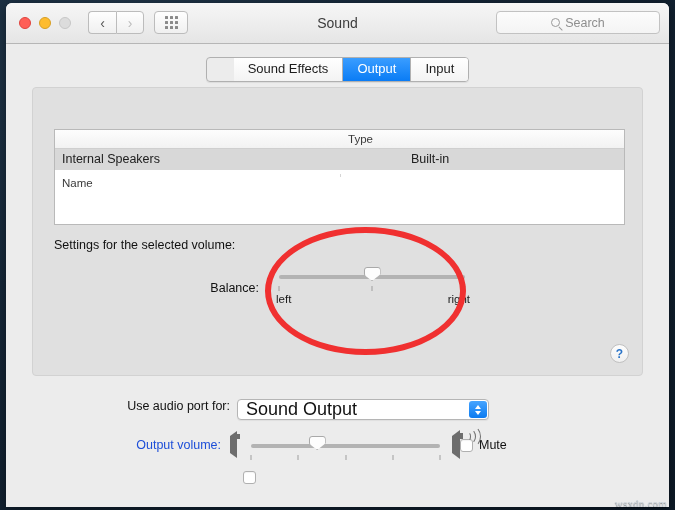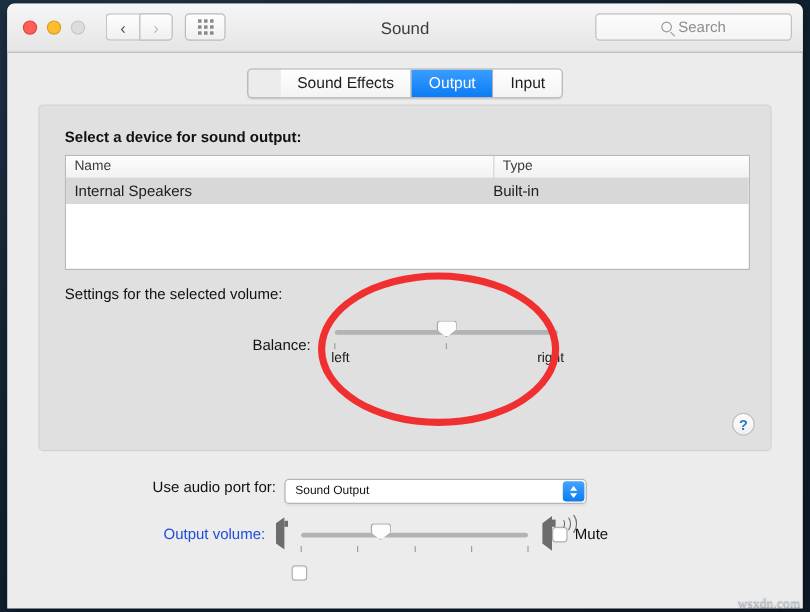--- a/index.html
+++ b/index.html
@@ -208,21 +208,21 @@
   }
   #table-head {
     display: flex;
     height: 19px;
     background: linear-gradient(#fdfdfd, #f2f2f2);
     border-bottom: 1px solid #cfcfcf;
     font-size: 11.5px;
     color: #3a3a3a;
   }
   #table-head .th { padding: 3px 0 0 7px; }
-  #table-head .th.name { width: 357px; border-right: 1px solid #d5d5d5; }
+  #table-head .th.name { width: 286px; border-right: 1px solid #d5d5d5; margin-top: 44px; }
   #table-head .th.type { flex: 1; }
 
   .table-row {
     display: flex;
     height: 21px;
     font-size: 12.5px;
     color: #202020;
     background: #d8d8d8;
   }
   .table-row .td { padding: 3px 0 0 7px; }
@@ -340,21 +340,21 @@
     height: 21px;
     background: #ffffff;
     border: 1px solid #b5b5b5;
     border-radius: 4px;
     display: flex;
     align-items: center;
     box-shadow: 0 1px 1px rgba(0,0,0,.06);
   }
   #port-value {
     padding-left: 8px;
-    font-size: 10px;
+    font-size: 18px;
     color: #111;
   }
   #port-stepper {
     position: absolute;
     right: 1px; top: 1px;
     width: 18px;
     height: 17px;
     background: linear-gradient(#46a4ff, #0c7bf0);
     border-radius: 3px;
     display: flex;
@@ -518,21 +518,20 @@
   <div id="tabbar">
     <div id="tabgroup">
       <div class="tab">Sound Effects</div>
       <div class="tab active">Output</div>
       <div class="tab">Input</div>
     </div>
   </div>
 
   <div id="panel">
 
-    <div id="panel-heading">Select a device for sound output:</div>
 
     <div id="device-table">
       <div id="table-head">
         <div class="th name">Name</div>
         <div class="th type">Type</div>
       </div>
       <div class="table-row">
         <div class="td name">Internal Speakers</div>
         <div class="td type">Built-in</div>
       </div>

